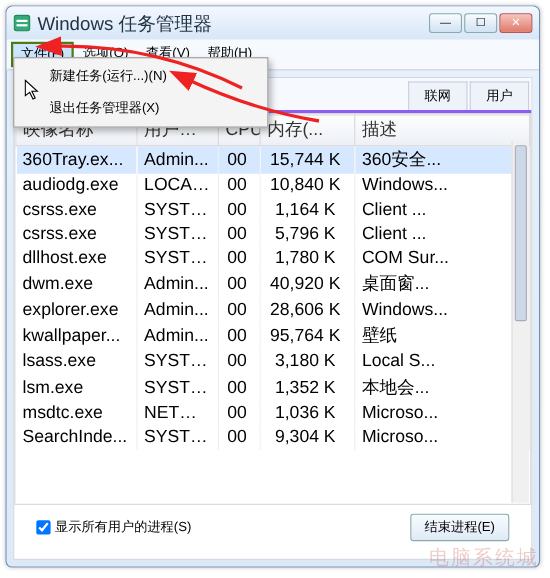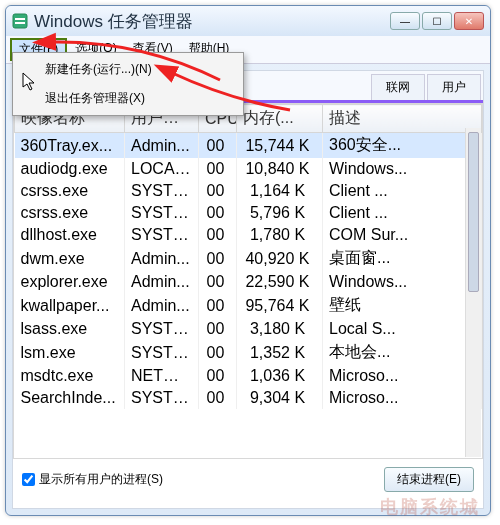--- a/index.html
+++ b/index.html
@@ -17,29 +17,29 @@
   .client { background: #fff; margin: 6px; border: 1px solid #d0d8e4; position: relative; padding-bottom: 10px; }
   .tabs { display: flex; border-bottom: 3px solid #8b5cf6; background: #f6f9fe; font-size: 12px; }
   .tab { padding: 4px 14px; border: 1px solid #ccd; border-bottom: none; margin-right: 2px; margin-top: 3px; background: #eef3fa; cursor: pointer; }
   .tab.spacer { flex: 1; border: none; background: transparent; cursor: default; }
   .table-wrap { height: 356px; overflow: hidden; border: 1px solid #d8d8d8; margin: 0; position: relative; }
   table { width: 100%; border-collapse: collapse; font-family: Consolas, "SimSun", monospace; font-size: 16px; table-layout: fixed; }
   thead th { background: linear-gradient(#fdfdfd,#ecf0f6); border: 1px solid #d6d6d6; padding: 3px 6px; text-align: left; font-weight: normal; color: #333; white-space: nowrap; overflow: hidden; }
   tbody td { padding: 2px 6px; border-right: 1px solid #efefef; white-space: nowrap; overflow: hidden; text-overflow: ellipsis; }
   tbody tr.sel td { background: #d6e8ff; }
   td.num { text-align: center; padding-right: 10px; }
-  .footer { display: flex; align-items: center; padding: 8px 9px 6px; font-size: 12px; }
+  .footer { display: flex; align-items: center; padding: 8px 20px 6px; font-size: 12px; }
   .footer .chk { margin-right: 4px; }
   .footer .btn { margin-left: auto; border: 1px solid #8aa; background: linear-gradient(#f8fcff,#dfeaf6); padding: 3px 12px; font-size: 12px; border-radius: 3px; cursor: pointer; }
   .dropdown { position: absolute; top: 52px; left: 12px; width: 232px; background: #f4f4f4; border: 1px solid #9a9a9a; box-shadow: 2px 3px 6px rgba(0,0,0,.3); z-index: 20; padding: 2px; }
   .dd-item { font-size: 12px; padding: 6px 10px 6px 30px; cursor: pointer; }
   .arrow { position: absolute; z-index: 30; pointer-events: none; }
   .arrow svg { overflow: visible; }
   .cursor-ptr { position: absolute; left: 22px; top: 72px; z-index: 25; }
-  .watermark { position: absolute; right: 20px; bottom: 6px; font-size: 18px; color: rgba(180,60,40,.25); font-weight: bold; letter-spacing: 2px; pointer-events: none; }
+  .watermark { position: absolute; right: 10px; bottom: 6px; font-size: 18px; color: rgba(180,60,40,.25); font-weight: normal; letter-spacing: 2px; pointer-events: none; }
   .col-name{width:110px}.col-user{width:74px}.col-cpu{width:38px}.col-mem{width:86px}.col-desc{width:auto}
   .scrollbar { position:absolute; right:1px; top:24px; bottom:1px; width:16px; background:#f0f0f0; border-left:1px solid #ddd;}
   .scroll-thumb{position:absolute; left:2px; right:2px; top:4px; height:160px; background:#cdd8e6; border:1px solid #aab; border-radius:2px;}
 </style>
 </head>
 <body>
 
 <div class="window">
   <div class="titlebar">
     <span class="icon">
@@ -129,21 +129,21 @@
               <td>dwm.exe</td>
               <td>Admin...</td>
               <td class="num">00</td>
               <td class="num">40,920 K</td>
               <td>桌面窗...</td>
             </tr>
             <tr>
               <td>explorer.exe</td>
               <td>Admin...</td>
               <td class="num">00</td>
-              <td class="num">22,590 K</td>
+              <td class="num">28,606 K</td>
               <td>Windows...</td>
             </tr>
             <tr>
               <td>kwallpaper...</td>
               <td>Admin...</td>
               <td class="num">00</td>
               <td class="num">95,764 K</td>
               <td>壁纸</td>
             </tr>
             <tr>

